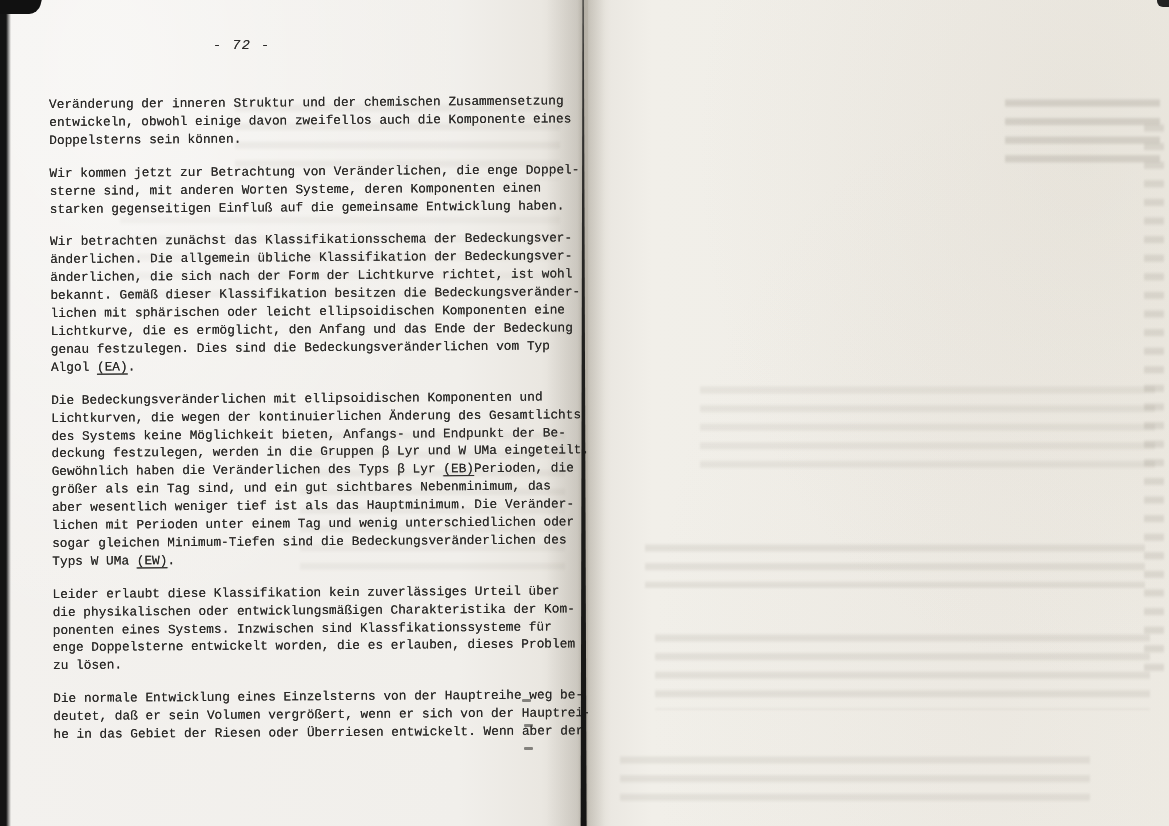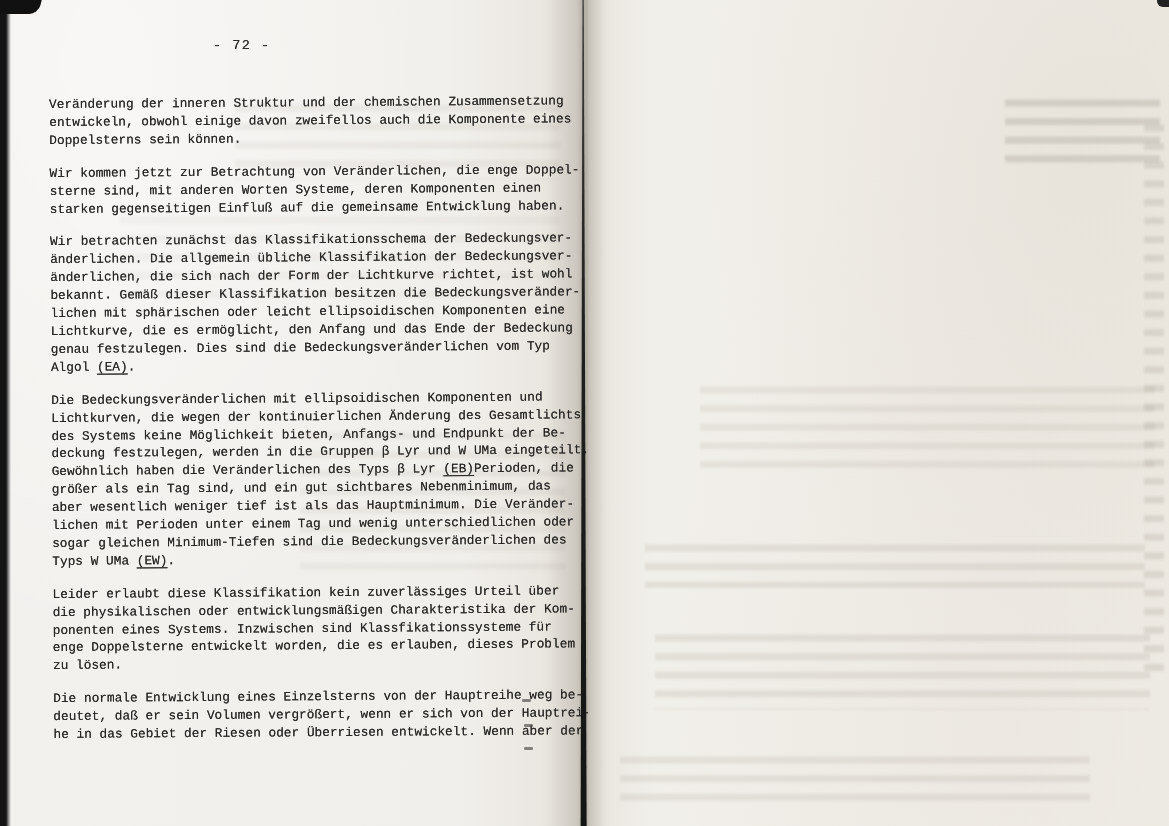--- a/index.html
+++ b/index.html
@@ -32,21 +32,21 @@
   }
   .para {
     margin:0 0 15px 0; white-space:pre-line;
     color:#272625; text-shadow:0 0 .6px rgba(52,50,46,.85);
   }
   .para u { text-underline-offset:3px; text-decoration-thickness:1.2px; }
   .page-number {
     position:absolute; font-size:13.5px; letter-spacing:1.5px;
     color:#2c2b2a; text-shadow:0 0 .6px rgba(52,50,46,.8);
   }
-  .pn-left  { left:213px; top:38px; }
+  .pn-left  { left:213px; top:38px;font-style:italic; }
   
   .edge-left {
     position:absolute; left:0; top:0; width:11px; height:826px;
     background:linear-gradient(90deg,#141414 0%,#141414 55%,rgba(20,20,20,.45) 78%,rgba(20,20,20,0) 100%);
   }
   .edge-blob {
     position:absolute; left:-4px; top:0; width:44px; height:14px;
     background:#111; transform:skewX(-14deg); border-bottom-right-radius:9px;
   }
   .corner-notch {

